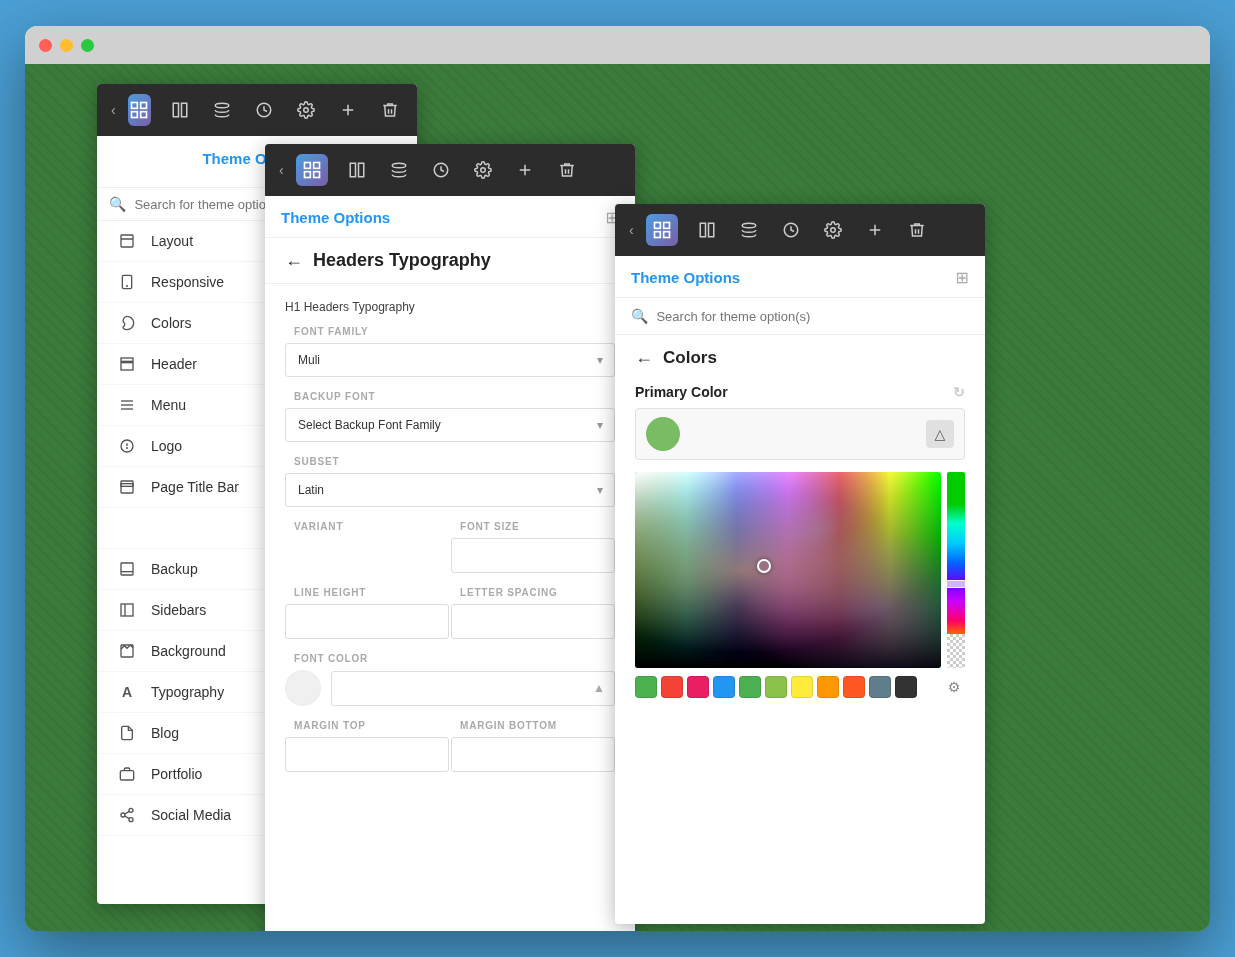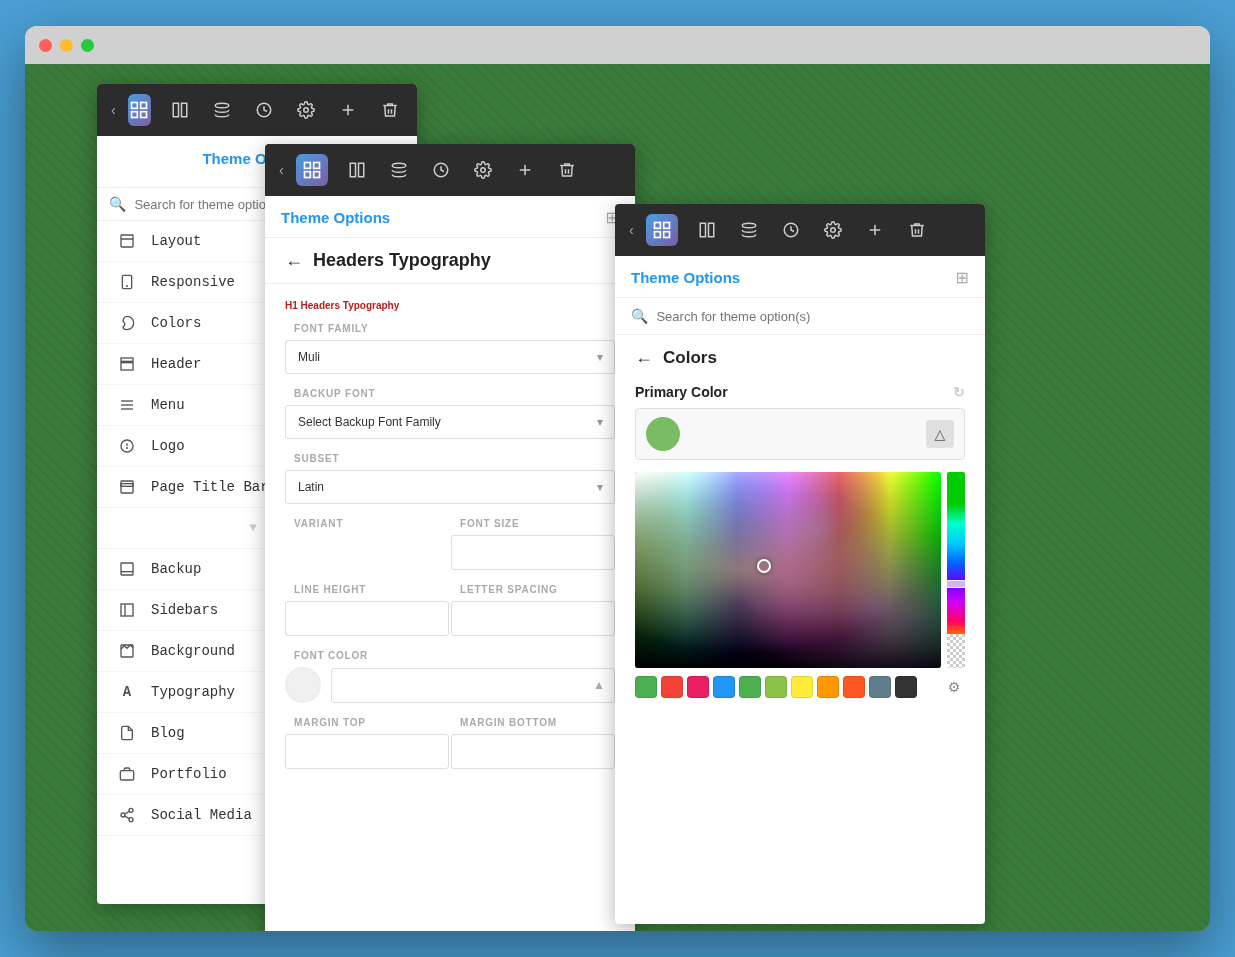--- a/index.html
+++ b/index.html
@@ -135,21 +135,20 @@
     .nav-item {
       display: flex;
       align-items: center;
       padding: 12px 20px;
       gap: 14px;
       cursor: pointer;
       border-bottom: 1px solid #f5f5f5;
       font-size: 14px;
       color: #333;
       font-weight: 500;
-      font-family: Liberation Mono, monospace;
     }
     .nav-item .nav-icon { font-size: 16px; color: #555; width: 20px; display: flex; align-items: center; justify-content: center; }
     .nav-item.has-chevron { }
     .nav-chevron { margin-left: auto; color: #ccc; font-size: 12px; }
 
     
     .panel-2 {
       position: absolute;
       left: 240px;
       top: 80px;
@@ -176,23 +175,23 @@
       display: flex;
       align-items: center;
       gap: 10px;
       font-size: 18px;
       font-weight: 600;
       color: #222;
       cursor: pointer;
     }
     .back-btn .back-arrow { color: #333; font-size: 18px; }
     .section-title {
-      font-size: 10px;
-      font-weight: 700;
-      color: #b91c1c;
+      font-size: 12px;
+      font-weight: 400;
+      color: #404040;
       padding: 16px 20px 12px;
     }
     .form-group {
       padding: 0 20px 14px;
     }
     .form-label {
       font-size: 10px;
       font-weight: 700;
       color: #aaa;
       text-transform: uppercase;

